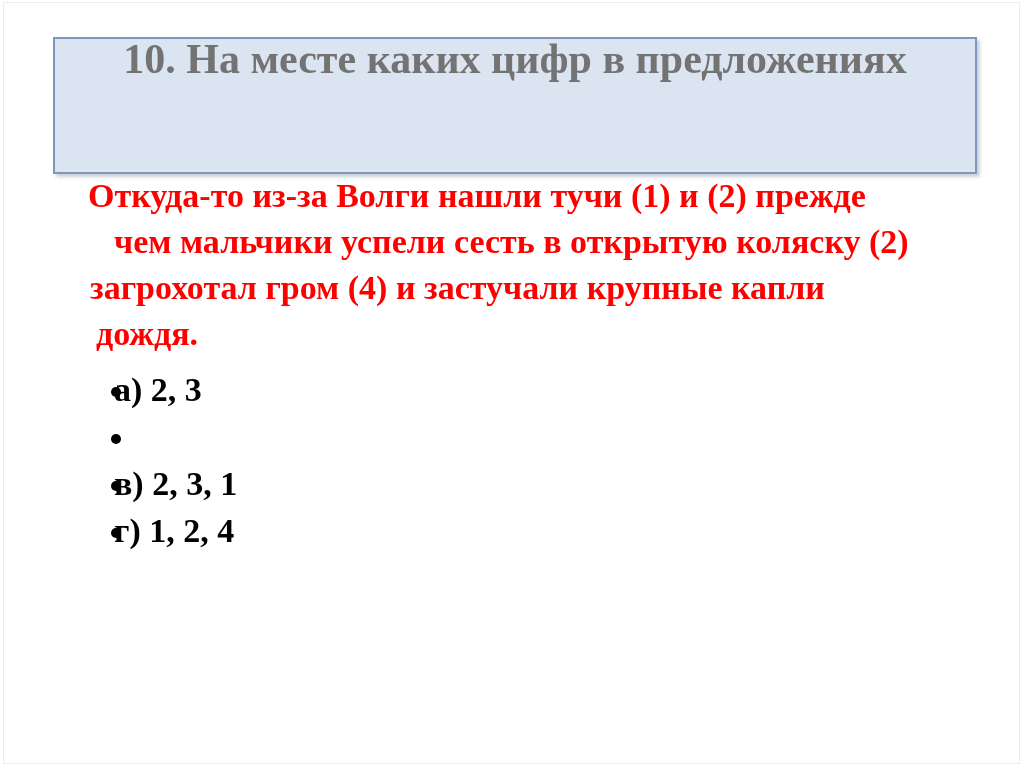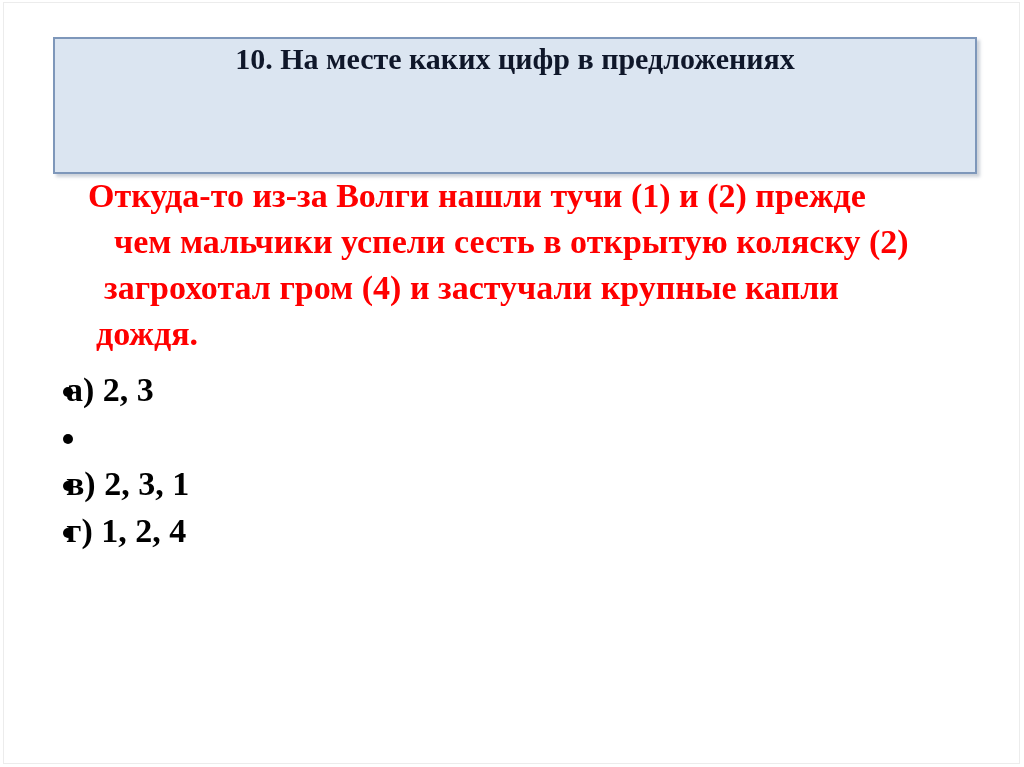--- a/index.html
+++ b/index.html
@@ -32,56 +32,57 @@
     box-sizing: border-box;
     background: #dbe5f1;
     border: 2px solid #7e97ba;
     box-shadow: 3px 3px 3px rgba(145, 155, 170, 0.45);
   }
   .title {
     margin-top: -5px;
     width: 100%;
     text-align: center;
     font-weight: bold;
-    font-size: 30px;
+    font-size: 42px;
     line-height: 50px;
-    color: #0f172a;
+    color: #737373;
   }
   .passage {
     position: absolute;
     left: 88px;
     top: 173px;
     width: 900px;
     font-weight: bold;
     font-size: 34px;
     line-height: 46px;
     color: #ff0000;
   }
   .passage .ln { white-space: nowrap; }
   .passage .ln2 { margin-left: 26px; }
-  .passage .ln3 { margin-left: 16px; }
+  .passage .ln3 { margin-left: 2px; }
   .passage .ln4 { margin-left: 8px; }
   .options {
     position: absolute;
     left: 0;
     top: 366px;
     width: 100%;
     margin: 0;
     padding: 0;
     list-style: none;
   }
   .options li {
     position: relative;
     height: 47px;
     line-height: 47px;
     padding-left: 66px;
     font-weight: bold;
     font-size: 34px;
     color: #000000;
     white-space: nowrap;
+    margin-left: 48px;
   }
   .bullet {
     position: absolute;
     left: 63px;
     top: 21px;
     width: 10px;
     height: 10px;
     border-radius: 50%;
     background: #000000;
     overflow: hidden;

